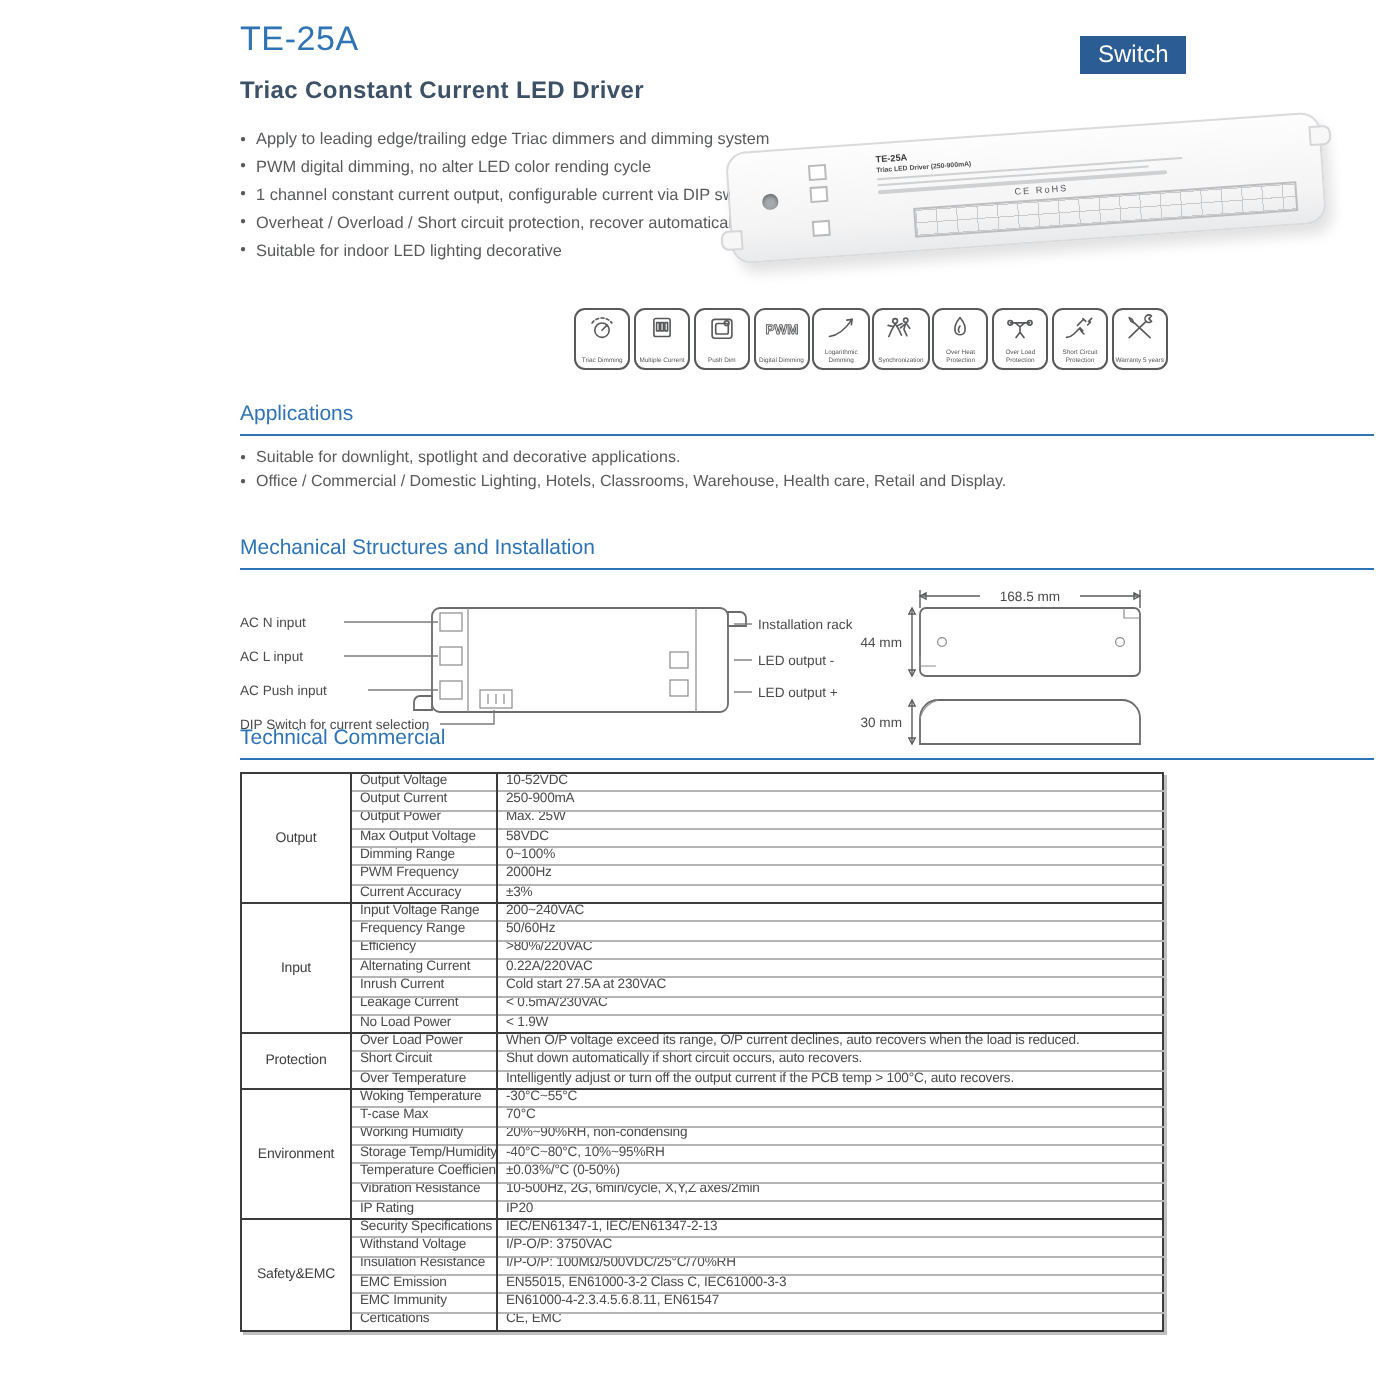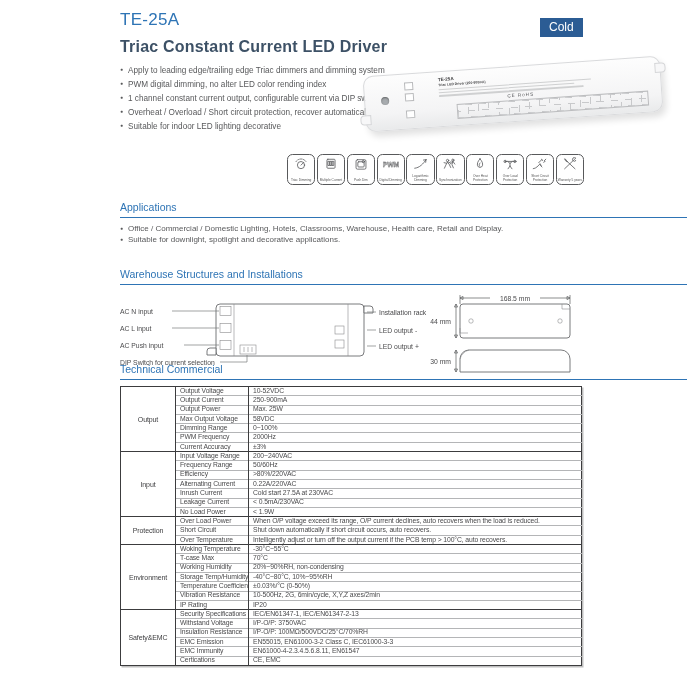--- a/index.html
+++ b/index.html
@@ -4,21 +4,21 @@
 <style>
   html,body{margin:0;padding:0;}
   body{
     width:700px;height:700px;background:#ffffff;position:relative;overflow:hidden;
     font-family:"Liberation Sans", sans-serif;color:#58595b;
   }
   .abs{position:absolute;}
   
   .title{left:120px;top:10px;font-size:17px;color:#2e74b5;font-weight:500;letter-spacing:0.3px;}
   .badge{left:540px;top:18px;background:#2b5c94;color:#fff;font-size:12px;padding:2px 9px 3px;}
-  .subtitle{left:120px;top:38px;font-size:16px;font-weight:bold;color:#3d5166;letter-spacing:0.2px;}
+  .subtitle{left:120px;top:38px;font-size:12px;font-weight:bold;color:#3d5166;letter-spacing:0.2px;}
   
   .features{left:120px;top:63px;width:330px;list-style:none;margin:0;padding:0;}
   .features li{font-size:8.2px;line-height:13.4px;color:#58595b;white-space:nowrap;}
   .features li::before{content:"●";font-size:5px;vertical-align:1.5px;margin-right:5px;color:#58595b;}
   
   .photo{left:356px;top:54px;width:316px;height:92px;}
   .device{position:absolute;left:8px;top:12px;width:296px;height:54px;
     background:linear-gradient(180deg,#fdfdfd 0%,#f4f4f5 70%,#e9eaeb 100%);
     border:1px solid #d9dadc;border-radius:10px;transform:rotate(-4deg);
     box-shadow:3px 5px 7px rgba(0,0,0,0.12);}
@@ -63,26 +63,26 @@
     border-top:1px solid #b4b5b7;border-left:1px solid #3c3c3e;white-space:nowrap;overflow:hidden;
     letter-spacing:-0.1px;}
   .ttable tr.gs td{border-top:1px solid #3c3c3e;}
   .ttable td.g{text-align:center;padding:0;font-size:7px;color:#3e3e40;}
   .ttable td.v{}
 </style>
 </head>
 <body>
 
 <div class="abs title">TE-25A</div>
-<div class="abs badge">Cold</div>
+<div class="abs badge">Switch</div>
 <div class="abs subtitle">Triac Constant Current LED Driver</div>
 
 <ul class="abs features" id="features">
     <li>Apply to leading edge/trailing edge Triac dimmers and dimming system</li>
-    <li>PWM digital dimming, no alter LED color rending index</li>
+    <li>PWM digital dimming, no alter LED color rending cycle</li>
     <li>1 channel constant current output, configurable current via DIP switch</li>
     <li>Overheat / Overload / Short circuit protection, recover automatically</li>
     <li>Suitable for indoor LED lighting decorative</li>
   </ul>
 
 <div class="abs photo">
   <div class="device">
     <div class="dev-ear ear-tl"></div>
     <div class="dev-ear ear-tr"></div>
     <div class="hole"></div>
@@ -197,25 +197,25 @@
           <path d="M15.6,12.6 L7,4.6 M7,4.6 l-2,-1 l-1,-2.1 l1.6,1 l1,2.1"></path>
         </svg>
       </div>
       <div class="icon-label">Warranty 5 years</div>
     </div>
   </div>
 
 <div class="abs h3" style="left:120px;top:201px;">Applications</div>
 <div class="abs rule" style="left:120px;top:217px;"></div>
 <ul class="abs appbullets" id="appbullets">
+    <li>Suitable for downlight, spotlight and decorative applications.</li>
     <li>Office / Commercial / Domestic Lighting, Hotels, Classrooms, Warehouse, Health care, Retail and Display.</li>
-    <li>Suitable for downlight, spotlight and decorative applications.</li>
   </ul>
 
-<div class="abs h3" style="left:120px;top:268px;">Warehouse Structures and Installations</div>
+<div class="abs h3" style="left:120px;top:268px;">Mechanical Structures and Installation</div>
 <div class="abs rule" style="left:120px;top:284px;"></div>
 
 <svg class="abs mech" width="567" height="97" viewBox="0 0 567 97">
 
   <rect class="dev" x="96" y="16" width="148" height="52" rx="4"></rect>
   <line class="thin" x1="114" y1="16" x2="114" y2="68"></line>
   <line class="thin" x1="228" y1="16" x2="228" y2="68"></line>
   <rect class="thin" x="100" y="18.5" width="11" height="9" fill="#fff"></rect>
   <rect class="thin" x="100" y="35.5" width="11" height="9" fill="#fff"></rect>
   <rect class="thin" x="100" y="52.5" width="11" height="9" fill="#fff"></rect>

